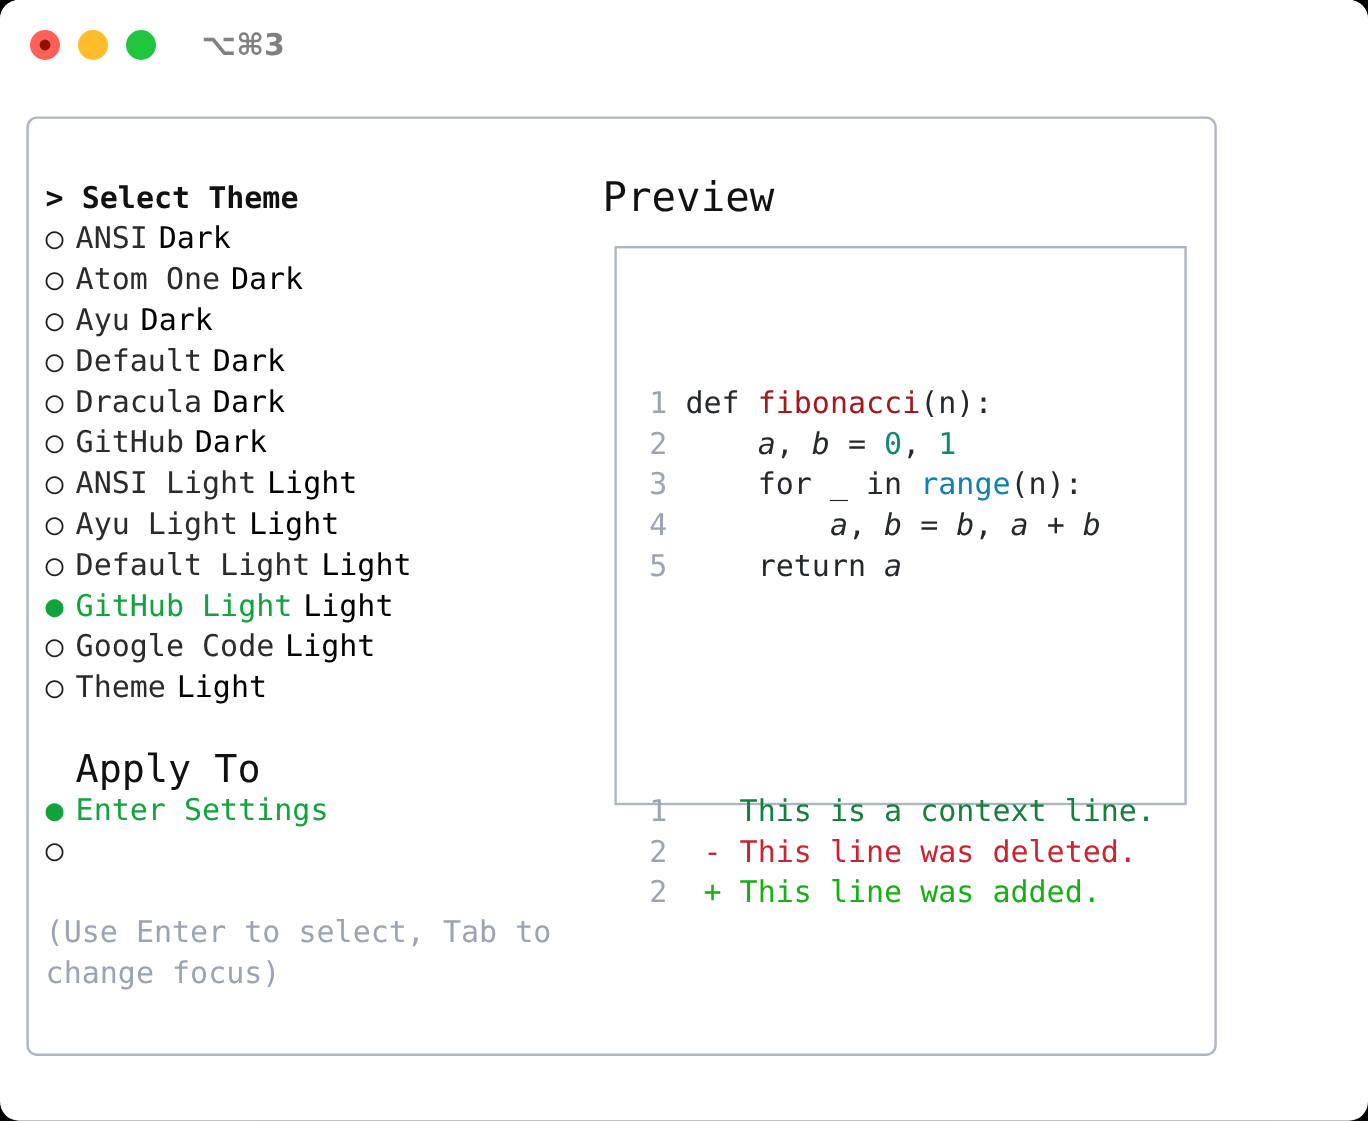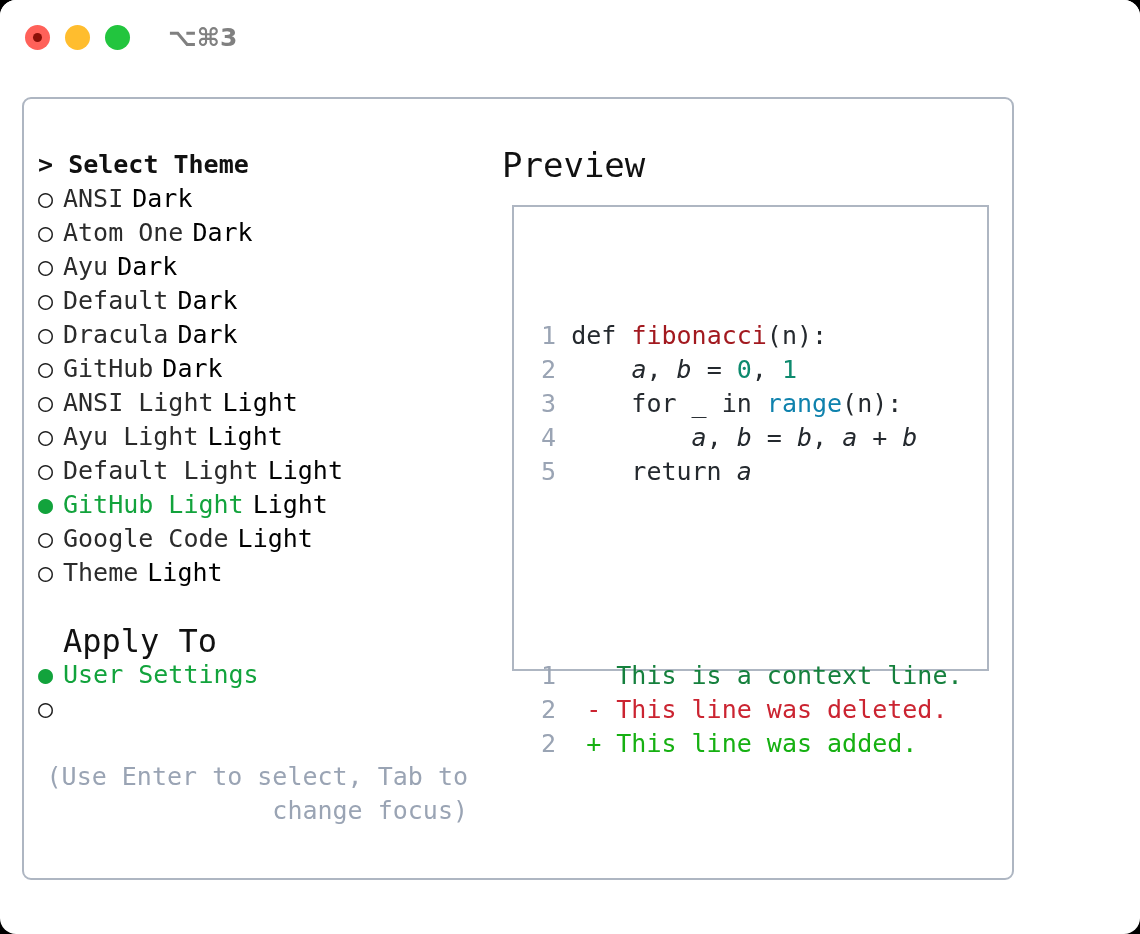--- a/index.html
+++ b/index.html
@@ -126,21 +126,20 @@
     white-space: pre;
   }
   .spacer-row { height: 34px; }
 
   .hint {
     font-size: 25px;
     line-height: 34px;
     color: #9aa4b4;
     width: 430px;
     white-space: pre-wrap;
-    text-align: right;
   }
 
   
   .right-col {
     position: absolute;
     left: 478px; top: 49px;
     width: 500px;
   }
   .preview-head {
     font-size: 34px;
@@ -218,21 +217,21 @@
             <div class="opt-row"><span class="bullet bullet-on">●</span><span class="opt-label selected">GitHub Light</span><span class="opt-variant">Light</span></div>
             <div class="opt-row"><span class="bullet bullet-off">○</span><span class="opt-label">Google Code</span><span class="opt-variant">Light</span></div>
             <div class="opt-row"><span class="bullet bullet-off">○</span><span class="opt-label">Theme</span><span class="opt-variant">Light</span></div>
           </div>
 
         <div class="spacer-row"></div>
 
         <div class="apply-head">Apply To</div>
 
         <div id="apply-list">
-            <div class="opt-row"><span class="bullet bullet-on">●</span><span class="opt-label selected">User Settings</span></div>
+            <div class="opt-row"><span class="bullet bullet-on">●</span><span class="opt-label selected">Enter Settings</span></div>
             <div class="opt-row"><span class="bullet bullet-off">○</span></div>
           </div>
 
         <div class="spacer-row"></div>
 
         <div class="hint">(Use Enter to select, Tab to change focus)</div>
       </div>
 
       <div class="right-col">
         <div class="preview-head">Preview</div>

